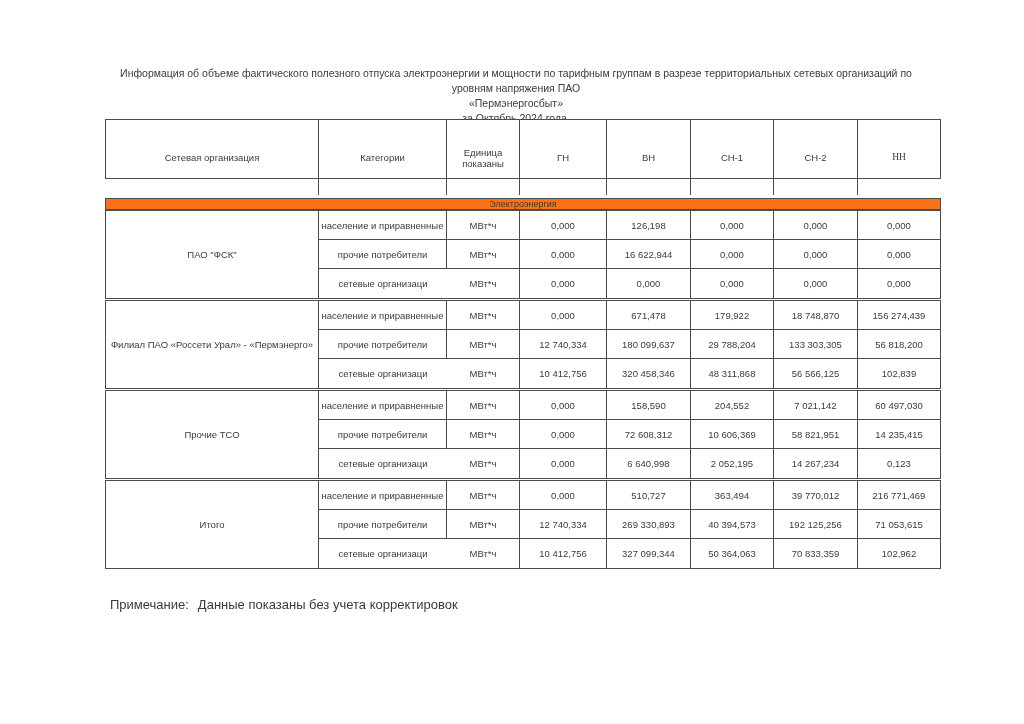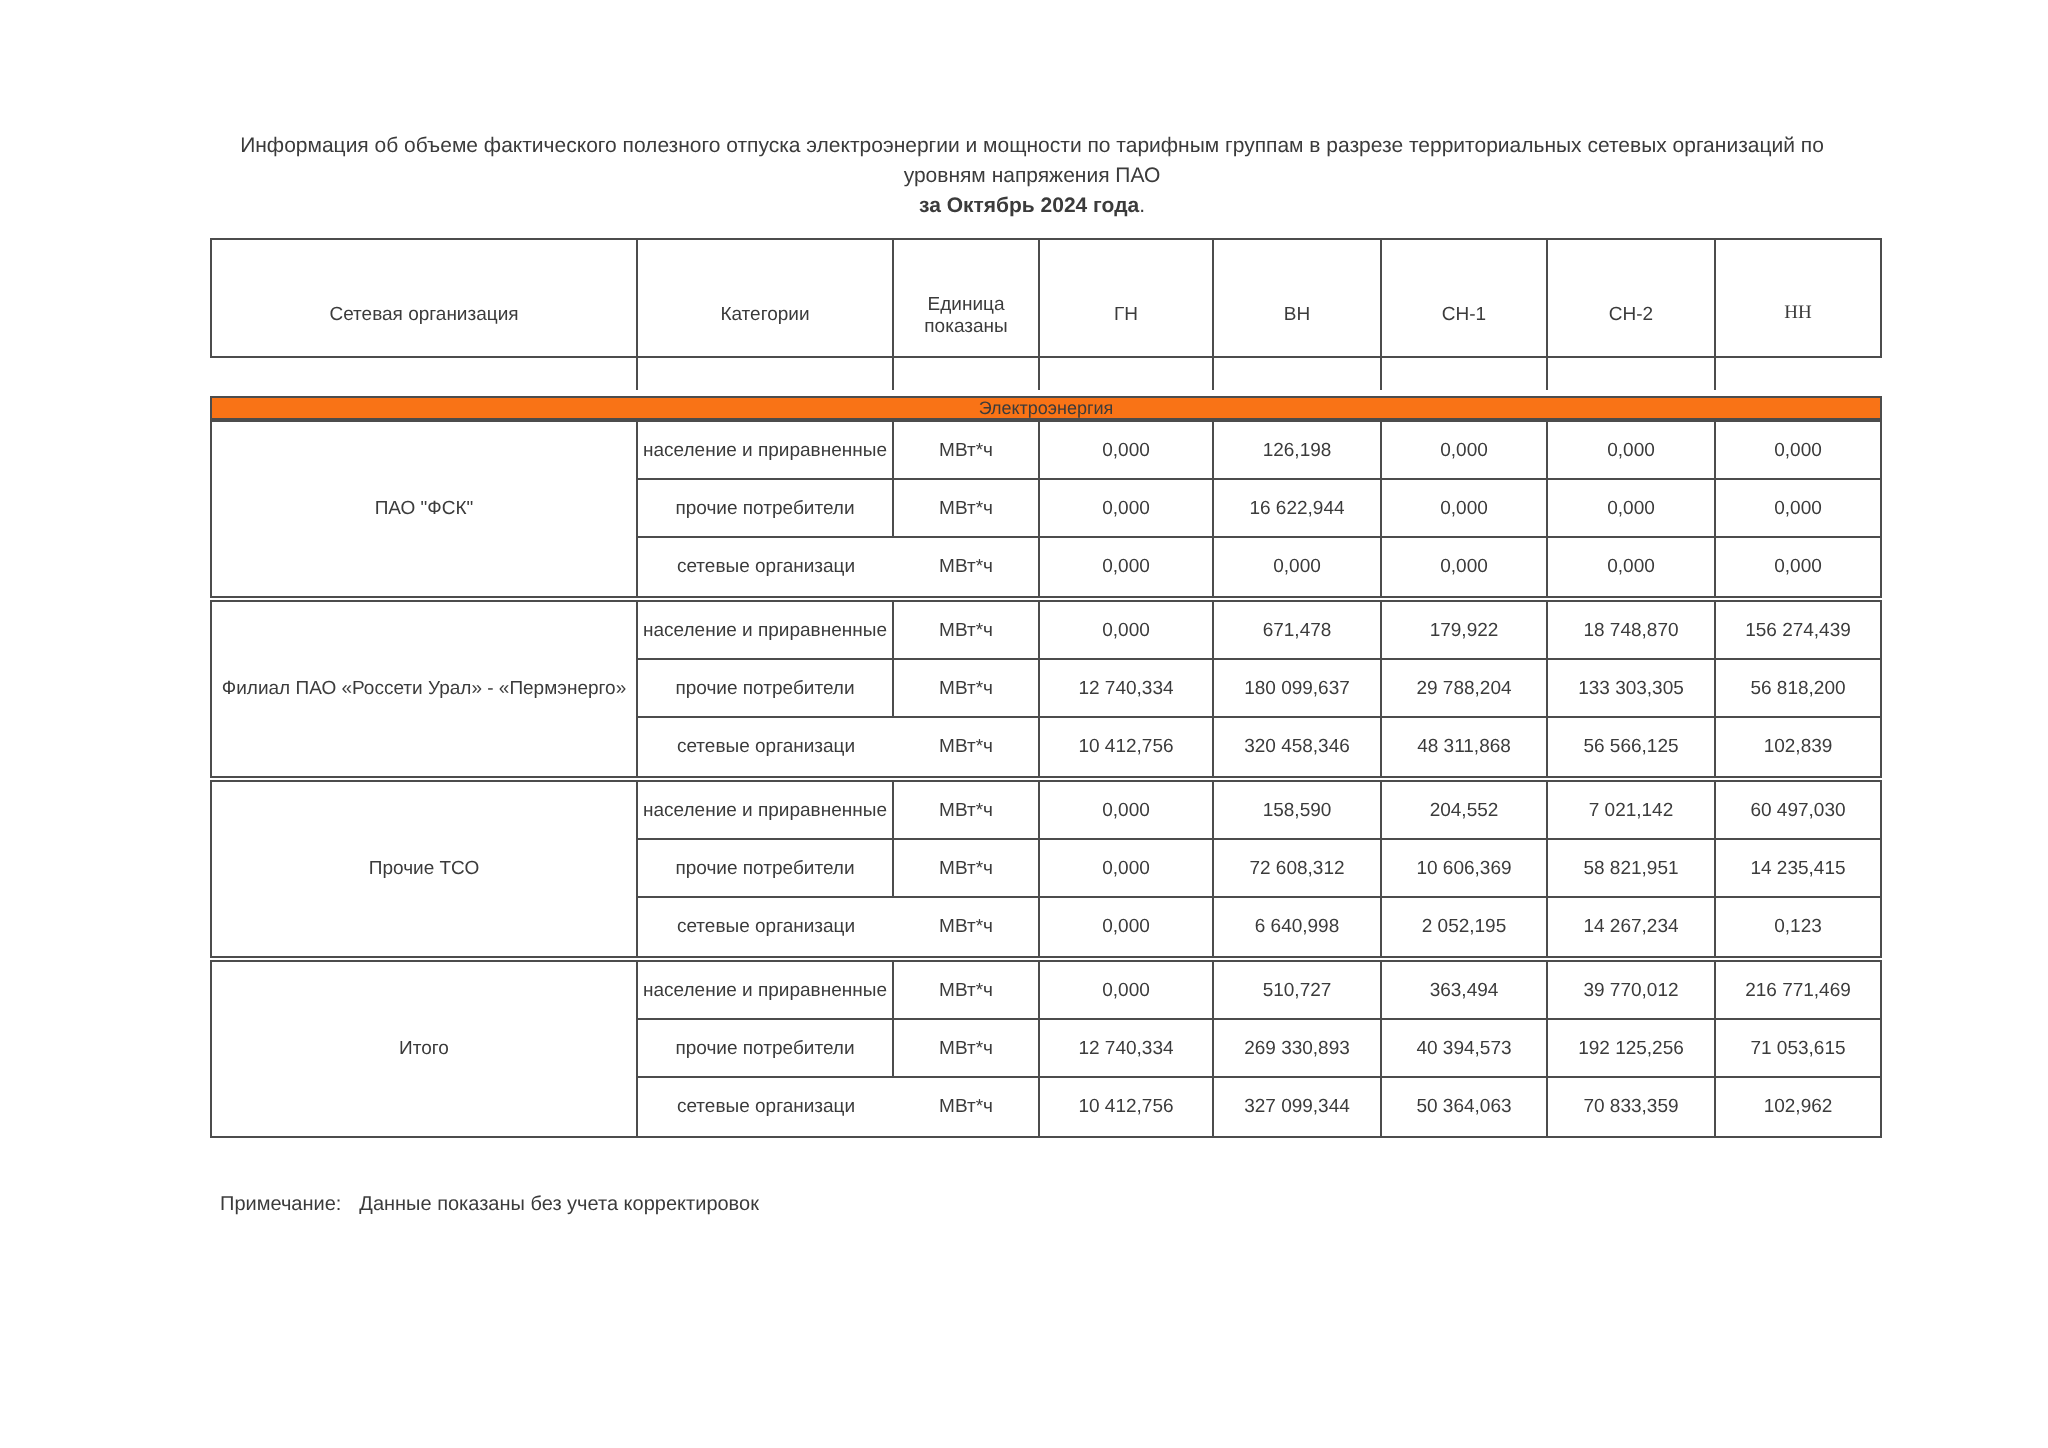--- a/index.html
+++ b/index.html
@@ -11,21 +11,21 @@
     width:1024px;height:724px;background:#ffffff;
     font-family:"Liberation Sans", sans-serif;color:var(--ink);
   }
   .page{position:relative;width:1024px;height:724px;background:#fff;overflow:hidden;}
 
   
   .title{
     position:absolute;top:66px;left:102px;width:828px;
     text-align:center;font-size:10.5px;line-height:15px;color:var(--ink);
   }
-  .title .bold{font-weight:bold;}
+  .title .bold{font-weight:normal;}
 
   
   .tbl{
     position:absolute;left:105px;width:836px;box-sizing:border-box;
     border:1px solid var(--line);display:grid;background:#fff;
     grid-template-columns:213px 128px 73px 87px 84px 83px 84px 82px;
   }
   .cell{
     display:flex;align-items:center;justify-content:center;text-align:center;
     font-size:9.5px;line-height:11px;color:var(--ink);
@@ -47,31 +47,32 @@
     font-size:9px;color:var(--ink);
   }
 
   
   .group-tbl{grid-template-rows:repeat(3,29px);height:89px;}
   .group-tbl .org-cell{grid-column:1;grid-row:1 / span 3;border-bottom:none;}
   .group-tbl .last-row{border-bottom:none;}
 
   
   .note{
-    position:absolute;left:110px;top:597px;font-size:10px;color:var(--ink);
+    position:absolute;left:110px;top:597px;font-size:13px;color:var(--ink);
   }
   .note .note-text{margin-left:9px;}
 </style>
 </head>
 <body>
 
 <div class="page">
 
   <div class="title">
     <div>Информация об объеме фактического полезного отпуска электроэнергии и мощности по тарифным группам в разрезе территориальных сетевых организаций по уровням напряжения ПАО</div>
+    <div>«Пермэнергосбыт»</div>
     <div><span class="bold">за Октябрь 2024 года</span><span>.</span></div>
   </div>
 
   <div class="tbl header-tbl" id="header-row">
       <div class="cell">Сетевая организация</div>
       <div class="cell">Категории</div>
       <div class="cell">Единица показаны</div>
       <div class="cell">ГН</div>
       <div class="cell">ВН</div>
       <div class="cell">СН-1</div>

